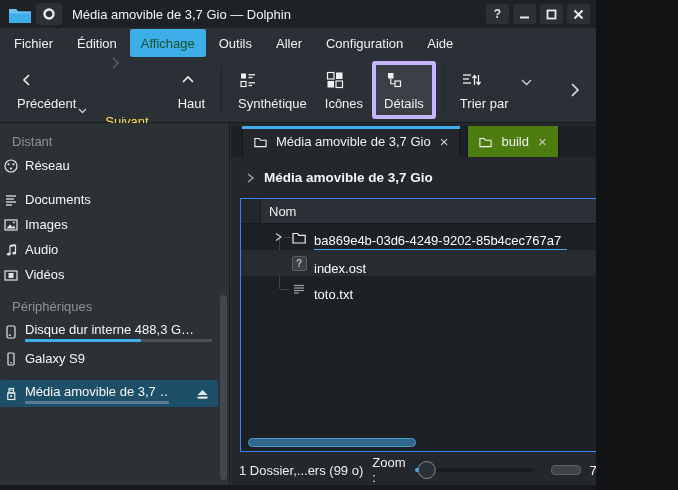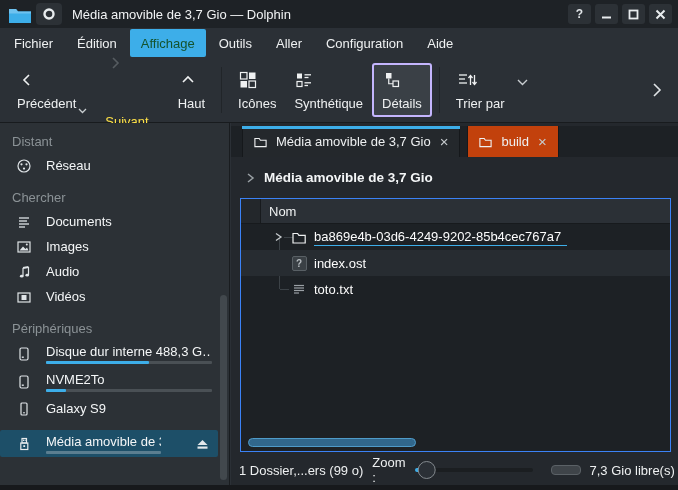--- a/index.html
+++ b/index.html
@@ -1,17 +1,17 @@
 <!DOCTYPE html>
 <html><head>
 <meta charset="utf-8">
 <style>
   html,body{margin:0;padding:0;background:#111315;}
   #window{
-    position:relative;width:678px;height:490px;overflow:hidden;
+    position:relative;width:596px;height:490px;overflow:hidden;
     font-family:"Liberation Sans","DejaVu Sans",sans-serif;font-size:13px;color:#fcfcfc;
     background:#2b3036;box-shadow:inset 0 0 0 1px #121517;
   }
   
   .titlebar{position:absolute;left:0;top:0;right:0;height:28px;background:#1e2226;
     display:flex;align-items:center;padding:0 6px;box-sizing:border-box;}
   .app-icon{width:24px;height:20px;margin:0 4px 0 2px;flex:none;}
   .winmenu-btn{width:26px;height:22px;border-radius:4px;background:#2c3136;display:flex;
     align-items:center;justify-content:center;margin-right:10px;flex:none;}
   .title-text{flex:1;font-size:13px;color:#f2f4f5;white-space:nowrap;overflow:hidden;}
@@ -24,59 +24,59 @@
   .menu-item{display:flex;align-items:center;padding:0 11px;margin:1px 1px;border-radius:2px;color:#eff1f2;}
   .menu-item.active{background:#3daee9;color:#14532d;}
   
   .toolbar{position:absolute;left:0;top:58px;right:0;height:65px;background:#2b3036;
     border-bottom:1px solid #181b1e;display:flex;align-items:center;padding:0 8px;box-sizing:border-box;}
   .tool-btn{display:flex;flex-direction:column;align-items:flex-start;justify-content:center;
     gap:5px;padding:5px 9px;border-radius:3px;color:#eff1f2;position:relative;}
   .tool-btn .ticon{height:22px;display:flex;align-items:center;justify-content:center;}
   .tool-lbl{font-size:13px;white-space:nowrap;display:flex;align-items:flex-end;gap:2px;}
   .tool-btn.disabled{color:#fde047;gap:40px;}
-  .tool-btn.pressed{background:#3a4046;border:2px solid #c4b5fd;padding:4px 8px;}
+  .tool-btn.pressed{background:#3a4046;border:4px solid #c4b5fd;padding:4px 8px;}
   .tool-sep{width:1px;height:46px;background:#212529;margin:0 7px;flex:none;}
   .caret{transform:translateY(3px);}
   .sort-caret{align-self:center;margin:0 4px;transform:translateY(-8px);}
   .overflow-btn{margin-left:auto;margin-right:8px;display:flex;align-items:center;}
   
   .sidebar{position:absolute;left:0;top:123px;bottom:0;width:230px;background:#2c3136;
     border-right:1px solid #191c1f;box-sizing:border-box;padding-top:8px;}
   .pl-header{height:22px;line-height:22px;padding-left:12px;color:#8b9296;}
-  .pl-item{height:25px;display:flex;align-items:center;padding-left:15px;gap:14px;color:#f4f6f7;}
+  .pl-item{height:25px;display:flex;align-items:center;padding-left:2px;gap:6px;color:#f4f6f7;}
   .pl-item .picon{width:17px;height:17px;flex:none;display:flex;align-items:center;justify-content:center;}
   .pl-device{height:28px;}
   .pl-labelcol{flex:1;margin-right:17px;min-width:0;}
   .pl-label{white-space:nowrap;overflow:hidden;display:block;}
   .usage-track{height:3px;background:#4a5055;border-radius:1px;margin-top:2px;}
   .usage-fill{height:3px;background:#3daee9;border-radius:1px;}
   .pl-selected{background:#1d4f68;height:27px;margin-right:11px;border-radius:2px;}
   .eject-btn{flex:none;width:20px;height:18px;margin-right:6px;display:flex;align-items:center;justify-content:center;}
   .pl-gap{height:9px;}
   .side-scrollthumb{position:absolute;right:2px;top:172px;width:7px;height:185px;border-radius:3.5px;background:#42484d;}
   
   .main{position:absolute;left:231px;top:123px;right:0;bottom:0;background:#24282d;}
   .tabbar{position:absolute;left:0;top:3px;right:0;height:31px;background:#1d2125;
     display:flex;align-items:stretch;padding-left:11px;}
   .tab{display:flex;align-items:center;gap:8px;padding:0 11px;color:#eef0f1;}
   .tab.active{background:#24282c;box-shadow:inset 0 3px 0 #3daee9,inset 1px 0 0 #15181b,inset -1px 0 0 #15181b;}
-  .tab.inactive{background:#c2410c;margin-left:7px;box-shadow:inset 1px 0 0 #15181b,inset -1px 0 0 #15181b;}
+  .tab.inactive{background:#4d7c0f;margin-left:7px;box-shadow:inset 1px 0 0 #15181b,inset -1px 0 0 #15181b;}
   .tab-close{color:#c6cbce;font-size:15px;line-height:1;padding:0 1px;}
   .breadcrumb{position:absolute;left:0;top:34px;right:0;height:41px;display:flex;
     align-items:center;padding-left:15px;gap:9px;}
   .crumb-label{font-weight:bold;font-size:13.5px;color:#f4f6f7;}
   
   .viewpanel{position:absolute;left:9px;top:75px;width:431px;height:254px;box-sizing:border-box;
     border:1px solid #3b82f6;background:#1d2125;}
   .view-header{display:flex;height:24px;border-bottom:1px solid #171a1d;}
   .expander-col{width:19px;background:#23272b;border-right:1px solid #171a1d;flex:none;}
   .col-nom{flex:1;background:#2b3036;display:flex;align-items:center;padding-left:8px;color:#f0f2f3;}
   .rows{position:relative;}
-  .file-row{height:26px;display:flex;align-items:center;position:relative;}
+  .file-row{height:26px;display:flex;align-items:flex-end;position:relative;}
   .row-alt{background:#272c31;}
   .tree-vline{position:absolute;left:38px;top:13px;width:1px;height:52px;background:#3c4247;}
   .tree-stub{position:absolute;width:9px;height:1px;background:#3c4247;}
   .row-expander{position:absolute;left:31px;top:7px;}
   .ficon{position:absolute;left:50px;top:5px;width:16px;height:16px;display:flex;align-items:center;justify-content:center;}
   .fname{margin-left:73px;white-space:nowrap;}
   .fname.underlined{border-bottom:1px solid #3daee9;padding-bottom:1px;padding-right:6px;}
   .unknown-box{width:15px;height:15px;background:#3a4045;border:1px solid #596065;border-radius:2px;
     box-sizing:border-box;display:flex;align-items:center;justify-content:center;
     font-size:10px;font-weight:bold;color:#b6bcc0;}
@@ -179,40 +179,40 @@
         <svg width="20" height="20" viewBox="0 0 20 20">
             <polyline points="5,12 10,7 15,12" fill="none" stroke="#eff1f2" stroke-width="1.6"></polyline>
           </svg>
       </span>
       <span class="tool-lbl">Haut</span>
     </div>
     <div class="tool-sep"></div>
     <div class="tool-btn">
       <span class="ticon">
         <svg width="20" height="20" viewBox="0 0 20 20">
-            <rect x="2.5" y="2.5" width="6.5" height="6.5" fill="none" stroke="#eff1f2" stroke-width="1.2"></rect>
-            <rect x="11" y="2.5" width="6.5" height="6.5" fill="#eff1f2"></rect>
-            <rect x="2.5" y="11" width="6.5" height="6.5" fill="#eff1f2"></rect>
-            <rect x="11" y="11" width="6.5" height="6.5" fill="none" stroke="#eff1f2" stroke-width="1.2"></rect>
-          </svg>
-      </span>
-      <span class="tool-lbl">Icônes</span>
-    </div>
-    <div class="tool-btn">
-      <span class="ticon">
-        <svg width="20" height="20" viewBox="0 0 20 20">
             <rect x="3" y="3.5" width="5" height="5" fill="#eff1f2"></rect>
             <line x1="10.5" y1="4.8" x2="17" y2="4.8" stroke="#eff1f2" stroke-width="1.3"></line>
             <line x1="10.5" y1="7.5" x2="14.5" y2="7.5" stroke="#eff1f2" stroke-width="1.3"></line>
             <rect x="3" y="11.5" width="5" height="5" fill="none" stroke="#eff1f2" stroke-width="1.2"></rect>
             <line x1="10.5" y1="12.8" x2="17" y2="12.8" stroke="#eff1f2" stroke-width="1.3"></line>
             <line x1="10.5" y1="15.5" x2="14" y2="15.5" stroke="#eff1f2" stroke-width="1.3"></line>
           </svg>
       </span>
       <span class="tool-lbl">Synthétique</span>
+    </div>
+    <div class="tool-btn">
+      <span class="ticon">
+        <svg width="20" height="20" viewBox="0 0 20 20">
+            <rect x="2.5" y="2.5" width="6.5" height="6.5" fill="none" stroke="#eff1f2" stroke-width="1.2"></rect>
+            <rect x="11" y="2.5" width="6.5" height="6.5" fill="#eff1f2"></rect>
+            <rect x="2.5" y="11" width="6.5" height="6.5" fill="#eff1f2"></rect>
+            <rect x="11" y="11" width="6.5" height="6.5" fill="none" stroke="#eff1f2" stroke-width="1.2"></rect>
+          </svg>
+      </span>
+      <span class="tool-lbl">Icônes</span>
     </div>
     <div class="tool-btn pressed">
       <span class="ticon">
         <svg width="20" height="20" viewBox="0 0 20 20">
             <rect x="4" y="3" width="5.5" height="5.5" fill="#eff1f2"></rect>
             <rect x="11" y="11" width="5.5" height="5.5" fill="none" stroke="#eff1f2" stroke-width="1.2"></rect>
             <path d="M6.75 8.5 V13.75 H11" fill="none" stroke="#eff1f2" stroke-width="1.2"></path>
           </svg>
       </span>
       <span class="tool-lbl">Détails</span>
@@ -251,21 +251,20 @@
         <svg width="16" height="16" viewBox="0 0 16 16">
             <circle cx="8" cy="8" r="6" fill="none" stroke="#dfe4e7" stroke-width="1.2"></circle>
             <circle cx="5.5" cy="6.3" r="1.1" fill="#dfe4e7"></circle>
             <circle cx="10.5" cy="6.3" r="1.1" fill="#dfe4e7"></circle>
             <circle cx="8" cy="10.6" r="1.1" fill="#dfe4e7"></circle>
           </svg>
       </span>
       <span class="pl-label">Réseau</span>
     </div>
     <div class="pl-gap"></div>
-    <div class="pl-header">Chercher</div>
     <div class="pl-item">
       <span class="picon">
         <svg width="16" height="16" viewBox="0 0 16 16">
             <line x1="3" y1="4" x2="13" y2="4" stroke="#dfe4e7" stroke-width="1.3"></line>
             <line x1="3" y1="7" x2="11" y2="7" stroke="#dfe4e7" stroke-width="1.3"></line>
             <line x1="3" y1="10" x2="13" y2="10" stroke="#dfe4e7" stroke-width="1.3"></line>
             <line x1="3" y1="13" x2="9" y2="13" stroke="#dfe4e7" stroke-width="1.3"></line>
           </svg>
       </span>
       <span class="pl-label">Documents</span>
@@ -307,34 +306,20 @@
       <span class="picon">
         <svg width="16" height="16" viewBox="0 0 16 16">
             <rect x="4" y="2" width="8" height="12" rx="1.5" fill="none" stroke="#dfe4e7" stroke-width="1.2"></rect>
             <rect x="5.8" y="10.5" width="2" height="1.4" fill="#dfe4e7"></rect>
           </svg>
       </span>
       <span class="pl-labelcol">
         <span class="pl-label">Disque dur interne 488,3 G…</span>
         <span class="usage-track" style="display:block">
             <span class="usage-fill" style="display: block; width: 62%;"></span>
-          </span>
-      </span>
-    </div>
-    <div class="pl-item pl-device">
-      <span class="picon">
-        <svg width="16" height="16" viewBox="0 0 16 16">
-            <rect x="4" y="2" width="8" height="12" rx="1.5" fill="none" stroke="#dfe4e7" stroke-width="1.2"></rect>
-            <rect x="5.8" y="10.5" width="2" height="1.4" fill="#dfe4e7"></rect>
-          </svg>
-      </span>
-      <span class="pl-labelcol">
-        <span class="pl-label">NVME2To</span>
-        <span class="usage-track" style="display:block">
-            <span class="usage-fill" style="display: block; width: 12%;"></span>
           </span>
       </span>
     </div>
     <div class="pl-item">
       <span class="picon">
         <svg width="16" height="16" viewBox="0 0 16 16">
             <rect x="5" y="2" width="6" height="12" rx="1" fill="none" stroke="#dfe4e7" stroke-width="1.2"></rect>
             <line x1="7" y1="11.8" x2="9" y2="11.8" stroke="#dfe4e7" stroke-width="1"></line>
           </svg>
       </span>

